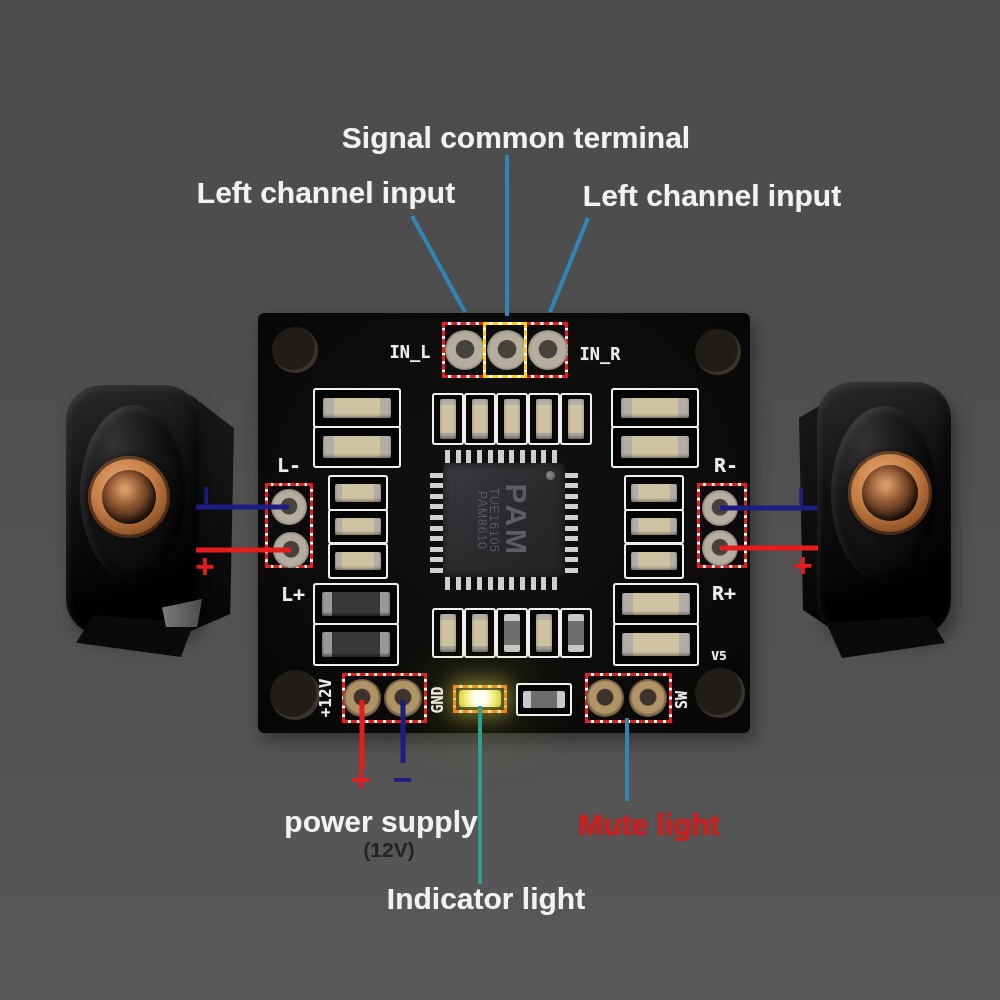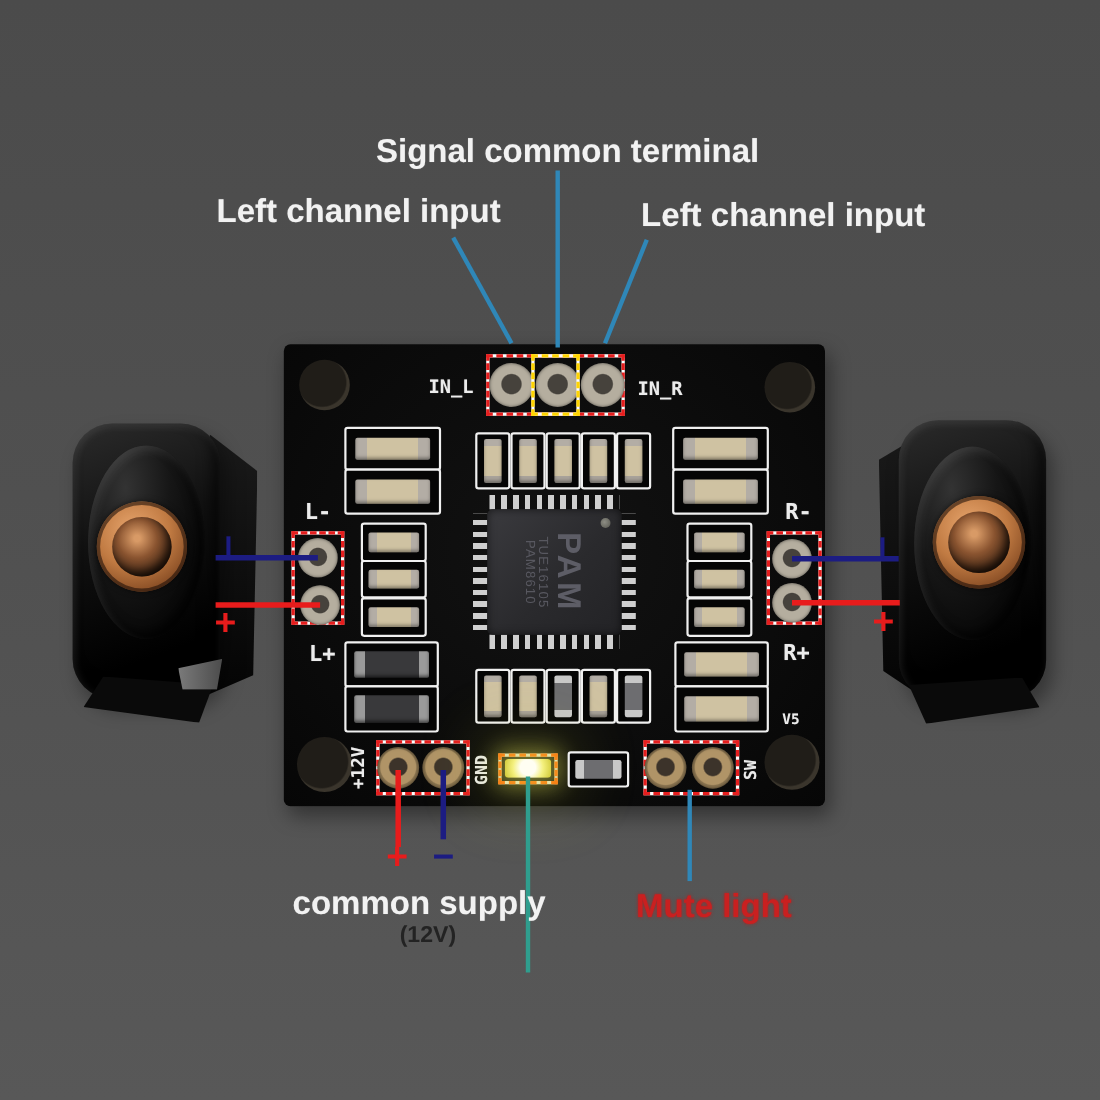--- a/index.html
+++ b/index.html
@@ -298,17 +298,18 @@
   <span class="mark neg vert" style="left:207px;top:496px;">−</span>
   <span class="mark pos" style="left:205px;top:566px;">+</span>
   <span class="mark neg vert" style="left:802px;top:497px;">−</span>
   <span class="mark pos" style="left:803px;top:565px;">+</span>
   <span class="mark pos" style="left:361px;top:779px;">+</span>
   <span class="mark neg" style="left:403px;top:779px;">−</span>
 
   <div class="lbl" style="left:516px;top:138px;">Signal common terminal</div>
   <div class="lbl" style="left:326px;top:193px;">Left channel input</div>
   <div class="lbl" style="left:712px;top:196px;">Left channel input</div>
-  <div class="lbl" style="left:381px;top:822px;">common supply</div>
+  <div class="lbl" style="left:381px;top:822px;">power supply</div>
   <div class="lbl small" style="left:389px;top:850px;">(12V)</div>
   <div class="lbl red" style="left:649px;top:825px;">Mute light</div>
+  <div class="lbl" style="left:486px;top:899px;">Indicator light</div>
 
 </div>
 
 </body></html>

